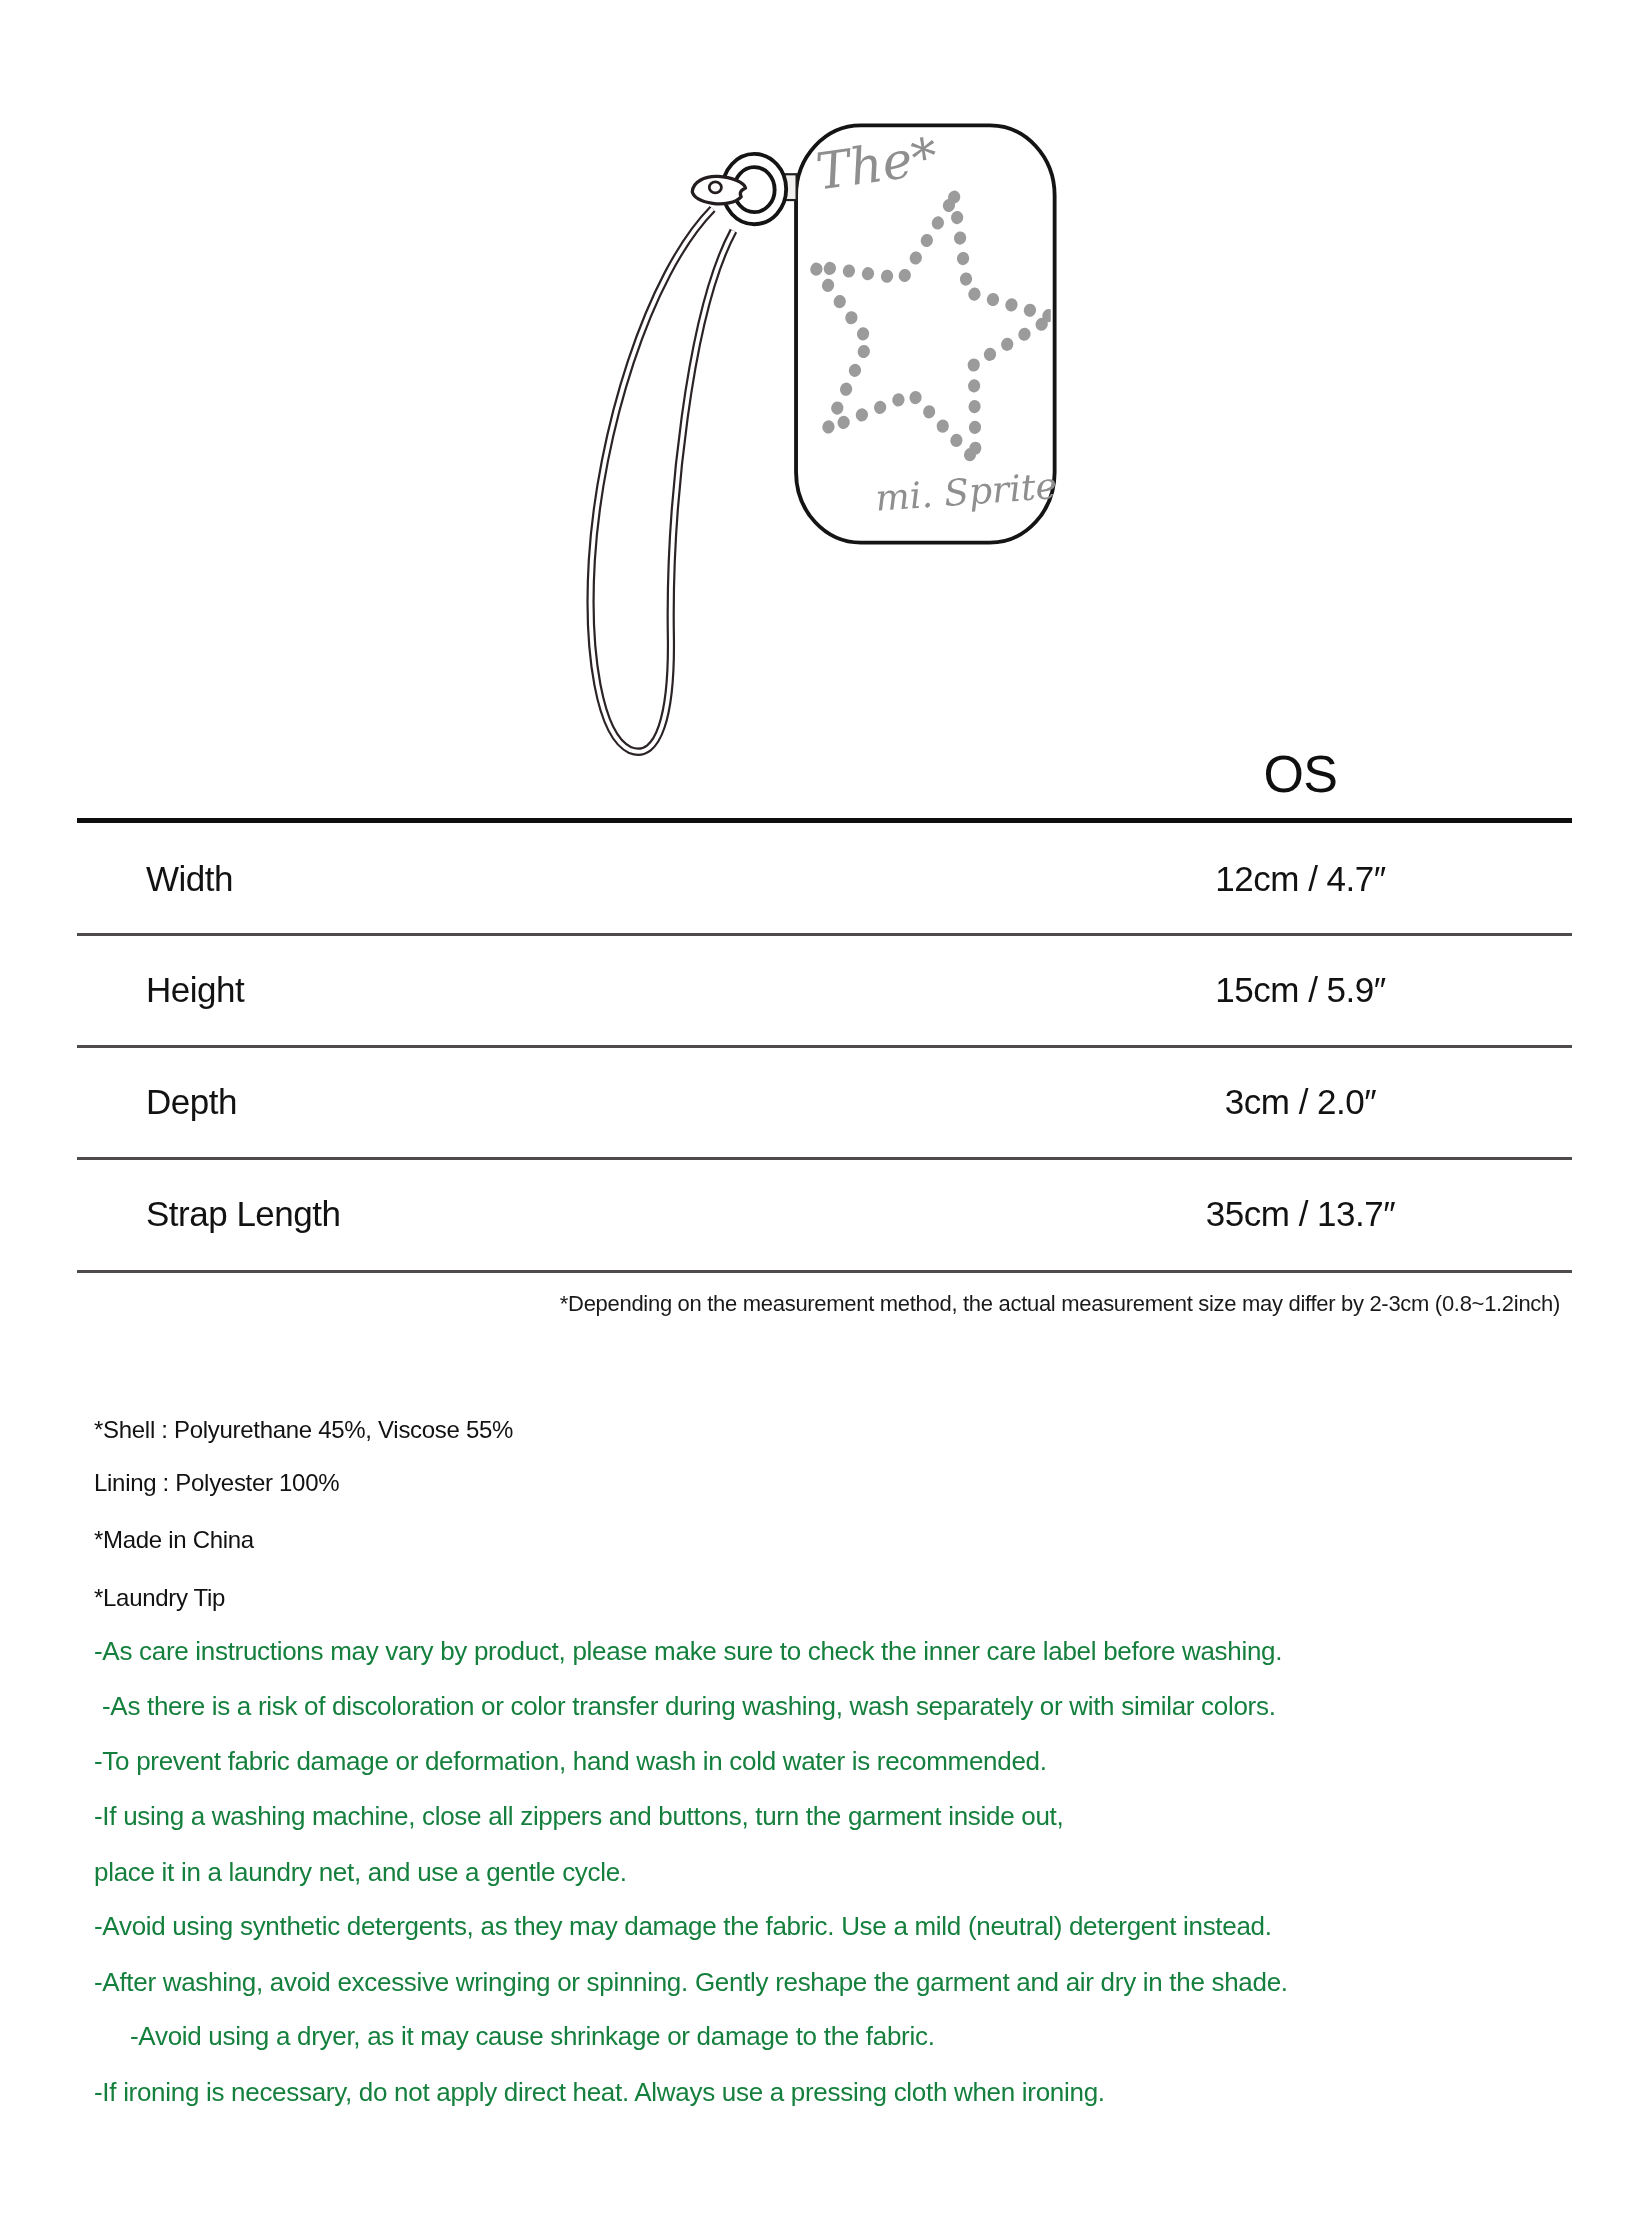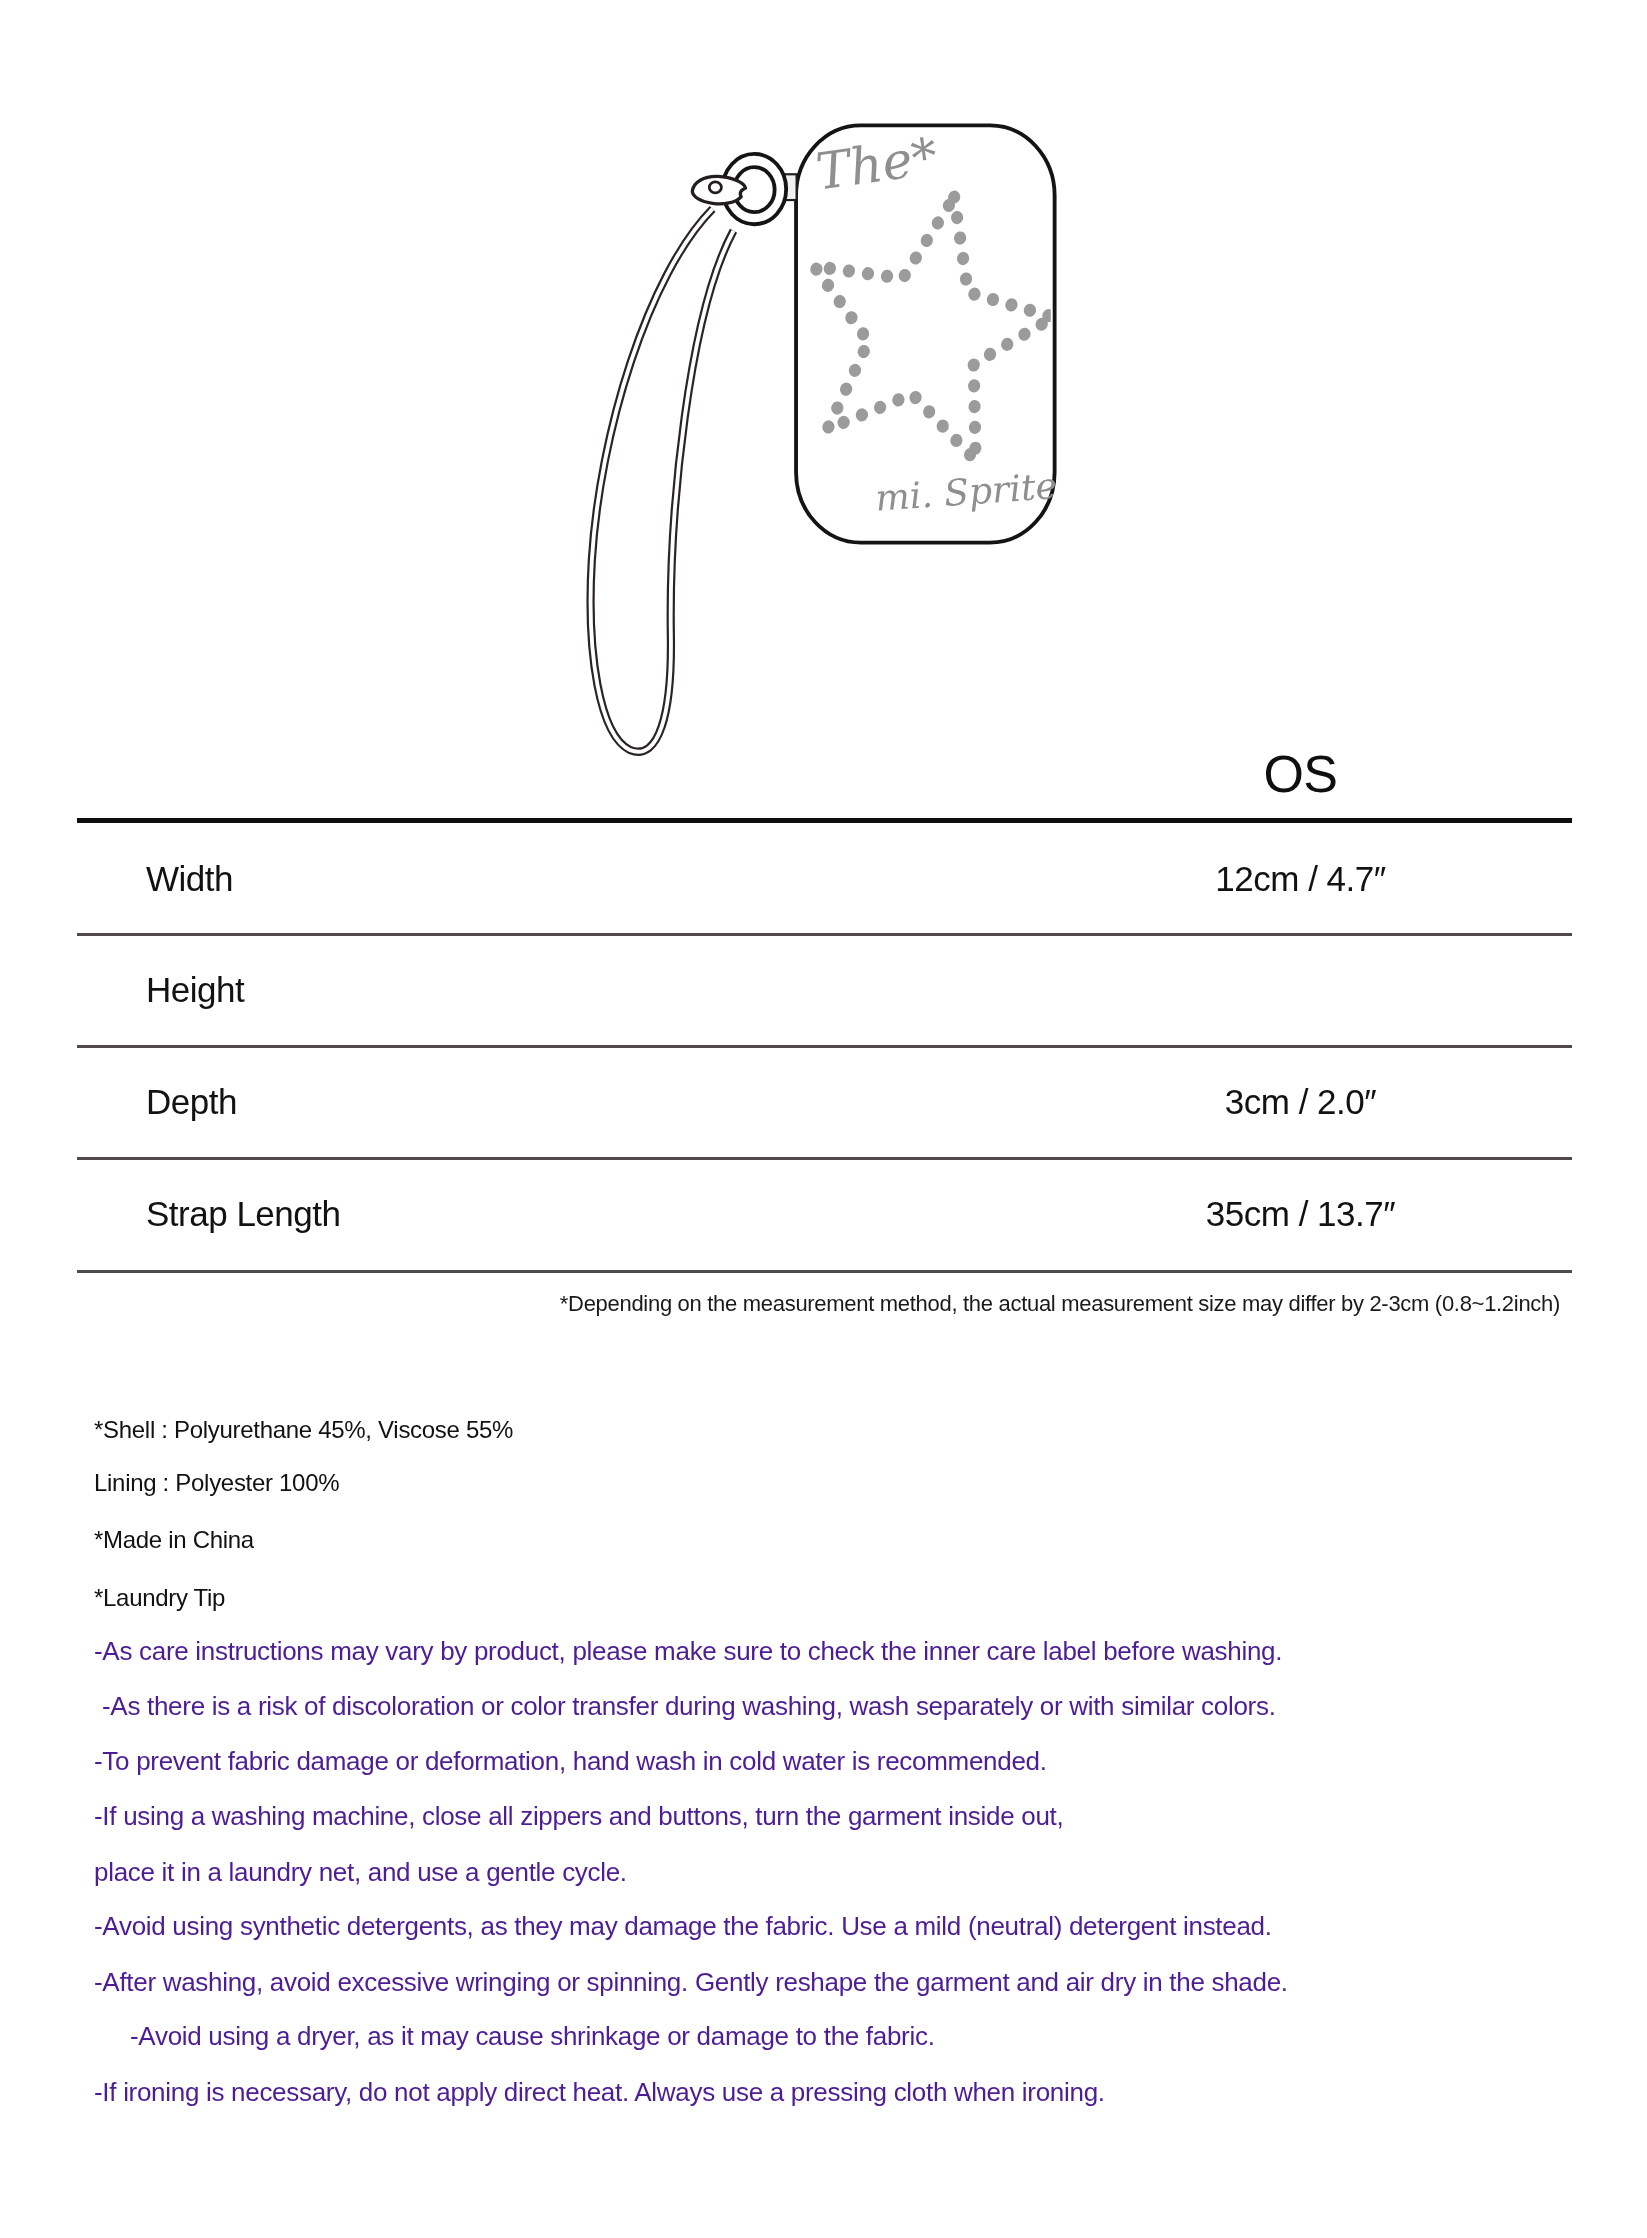--- a/index.html
+++ b/index.html
@@ -38,21 +38,21 @@
     text-align:right;font-size:22px;letter-spacing:-0.3px;color:#1a1a1a;
   }
   
   .detail-line{
     position:absolute;left:94px;width:1483px;height:38px;line-height:38px;
     font-size:24px;letter-spacing:-0.3px;color:#121212;
   }
   .d-shell{top:1411px;} .d-lining{top:1464px;} .d-origin{top:1521px;} .d-laundry{top:1579px;}
   .tip-line{
     position:absolute;left:94px;width:1510px;height:38px;line-height:38px;
-    font-size:26px;letter-spacing:-0.3px;color:#4c1d95;
+    font-size:26px;letter-spacing:-0.3px;color:#15803d;
   }
   .t0{top:1632px;} .t1{top:1687px;margin-left:8px;} .t2{top:1742px;} .t3{top:1797px;}
   .t4{top:1853px;} .t5{top:1907px;} .t6{top:1963px;} .t7{top:2017px;margin-left:36px;} .t8{top:2073px;}
 </style>
 </head>
 <body>
 
 <div class="page">
 
   <svg class="illustration" width="1647" height="802" viewBox="0 0 3000 1460" aria-hidden="true">
@@ -96,20 +96,21 @@
     <div class="line thick"></div>
 
     <div class="size-row row1">
       <span class="row-label">Width</span>
       <span class="row-value">12cm / 4.7″</span>
     </div>
     <div class="line sep sep1"></div>
 
     <div class="size-row row2">
       <span class="row-label">Height</span>
+      <span class="row-value">15cm / 5.9″</span>
     </div>
     <div class="line sep sep2"></div>
 
     <div class="size-row row3">
       <span class="row-label">Depth</span>
       <span class="row-value">3cm / 2.0″</span>
     </div>
     <div class="line sep sep3"></div>
 
     <div class="size-row row4">

